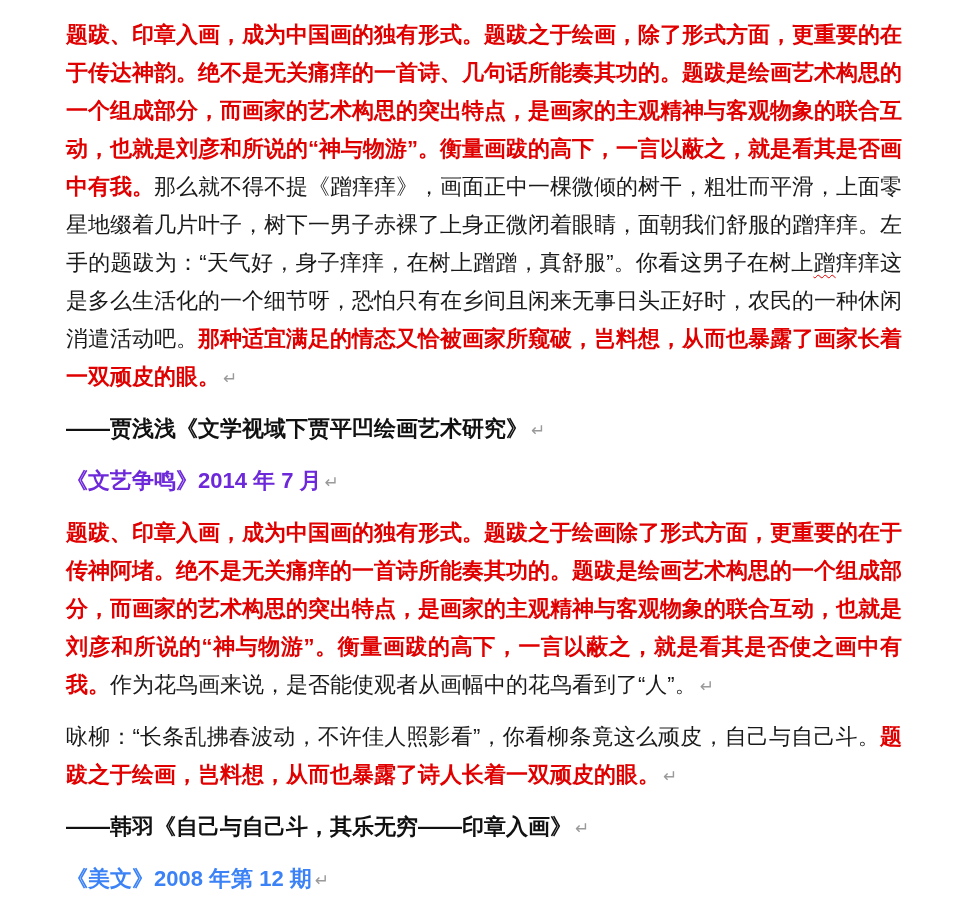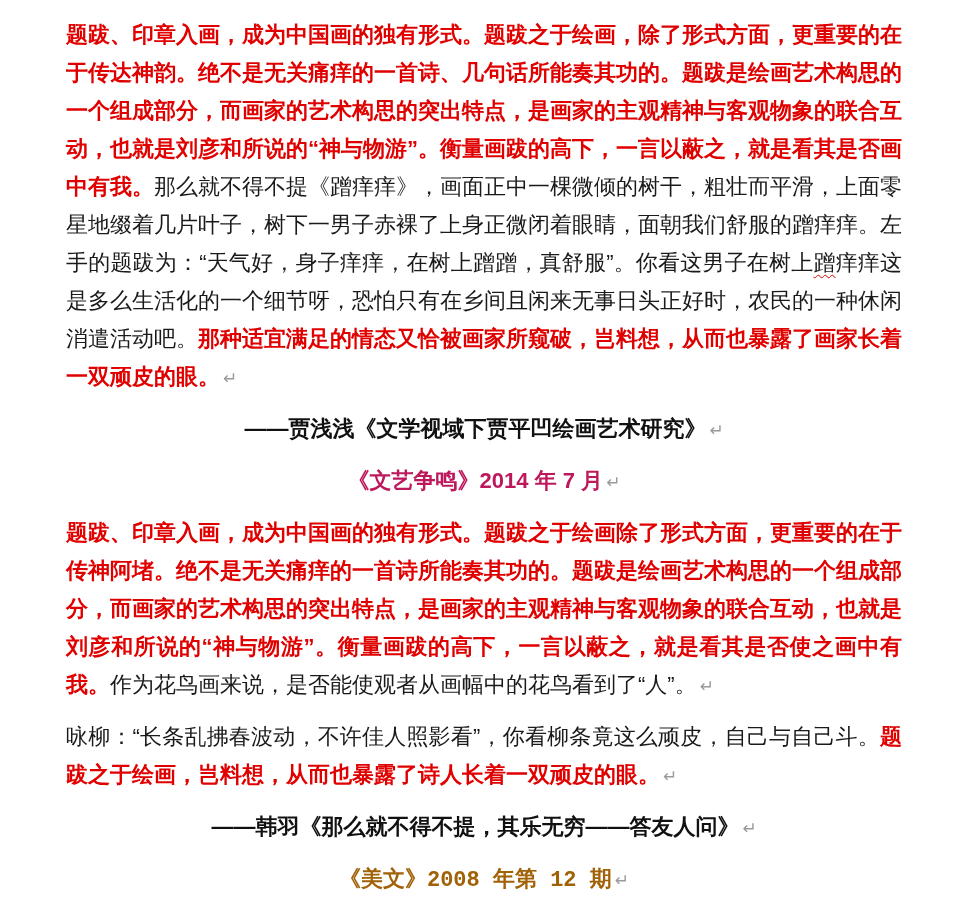--- a/index.html
+++ b/index.html
@@ -19,21 +19,21 @@
     font-size: 22px;
     line-height: 38px;
     margin: 0 0 12px 0;
     letter-spacing: 0;
   }
   p.para.justify {
     text-align: justify;
     text-justify: inter-character;
   }
   p.para.right {
-    text-align: center;
+    text-align: left;
   }
   span.run { white-space: pre-wrap; }
   span.run.red-bold {
     font-weight: 700;
   }
   span.run.black {
     font-weight: 400;
   }
   span.run.black-bold {
     font-weight: 700;
@@ -50,18 +50,18 @@
     font-weight: 400;
     vertical-align: baseline;
   }
 </style>
 </head>
 <body>
 
 <main data-name="document-page">
     <p class="para justify" data-name="paragraph"><span class="run red-bold" data-name="text-run" style="color: rgb(224, 0, 0);">题跋、印章入画，成为中国画的独有形式。题跋之于绘画，除了形式方面，更重要的在于传达神韵。绝不是无关痛痒的一首诗、几句话所能奏其功的。题跋是绘画艺术构思的一个组成部分，而画家的艺术构思的突出特点，是画家的主观精神与客观物象的联合互动，也就是刘彦和所说的“神与物游”。衡量画跋的高下，一言以蔽之，就是看其是否画中有我。</span><span class="run black" data-name="text-run" style="color: rgb(26, 26, 26);">那么就不得不提《蹭痒痒》，画面正中一棵微倾的树干，粗壮而平滑，上面零星地缀着几片叶子，树下一男子赤裸了上身正微闭着眼睛，面朝我们舒服的蹭痒痒。左手的题跋为：“天气好，身子痒痒，在树上蹭蹭，真舒服”。你看这男子在树上</span><span class="run black squiggle" data-name="misspelled-text-run" style="color: rgb(26, 26, 26); text-decoration-color: rgb(224, 0, 0);">蹭</span><span class="run black" data-name="text-run" style="color: rgb(26, 26, 26);">痒痒这是多么生活化的一个细节呀，恐怕只有在乡间且闲来无事日头正好时，农民的一种休闲消遣活动吧。</span><span class="run red-bold" data-name="text-run" style="color: rgb(224, 0, 0);">那种适宜满足的情态又恰被画家所窥破，岂料想，从而也暴露了画家长着一双顽皮的眼。</span><span class="pmark" data-name="paragraph-return-mark-icon" style="color: rgb(154, 154, 154);">↵</span></p>
     <p class="para right" data-name="paragraph"><span class="run black-bold" data-name="text-run" style="color: rgb(17, 17, 17);">——贾浅浅《文学视域下贾平凹绘画艺术研究》</span><span class="pmark" data-name="paragraph-return-mark-icon" style="color: rgb(154, 154, 154);">↵</span></p>
-    <p class="para right" data-name="paragraph"><span class="run black-bold" data-name="text-run" style="color: #be185d;">《文艺争鸣》2014 年 7 月</span><span class="pmark" data-name="paragraph-return-mark-icon" style="color: rgb(154, 154, 154);">↵</span></p>
+    <p class="para right" data-name="paragraph"><span class="run black-bold" data-name="text-run" style="color: #6d28d9;">《文艺争鸣》2014 年 7 月</span><span class="pmark" data-name="paragraph-return-mark-icon" style="color: rgb(154, 154, 154);">↵</span></p>
     <p class="para justify" data-name="paragraph"><span class="run red-bold" data-name="text-run" style="color: rgb(224, 0, 0);">题跋、印章入画，成为中国画的独有形式。题跋之于绘画除了形式方面，更重要的在于传神阿堵。绝不是无关痛痒的一首诗所能奏其功的。题跋是绘画艺术构思的一个组成部分，而画家的艺术构思的突出特点，是画家的主观精神与客观物象的联合互动，也就是刘彦和所说的“神与物游”。衡量画跋的高下，一言以蔽之，就是看其是否使之画中有我。</span><span class="run black" data-name="text-run" style="color: rgb(26, 26, 26);">作为花鸟画来说，是否能使观者从画幅中的花鸟看到了“人”。</span><span class="pmark" data-name="paragraph-return-mark-icon" style="color: rgb(154, 154, 154);">↵</span></p>
     <p class="para justify" data-name="paragraph"><span class="run black" data-name="text-run" style="color: rgb(26, 26, 26);">咏柳：“长条乱拂春波动，不许佳人照影看”，你看柳条竟这么顽皮，自己与自己斗。</span><span class="run red-bold" data-name="text-run" style="color: rgb(224, 0, 0);">题跋之于绘画，岂料想，从而也暴露了诗人长着一双顽皮的眼。</span><span class="pmark" data-name="paragraph-return-mark-icon" style="color: rgb(154, 154, 154);">↵</span></p>
-    <p class="para right" data-name="paragraph"><span class="run black-bold" data-name="text-run" style="color: rgb(17, 17, 17);">——韩羽《那么就不得不提，其乐无穷——答友人问》</span><span class="pmark" data-name="paragraph-return-mark-icon" style="color: rgb(154, 154, 154);">↵</span></p>
-    <p class="para right" data-name="paragraph"><span class="run black-bold" data-name="text-run" style="color: #a16207; font-family: Liberation Mono, monospace;">《美文》2008 年第 12 期</span><span class="pmark" data-name="paragraph-return-mark-icon" style="color: rgb(154, 154, 154);">↵</span></p>
+    <p class="para right" data-name="paragraph"><span class="run black-bold" data-name="text-run" style="color: rgb(17, 17, 17);">——韩羽《自己与自己斗，其乐无穷——印章入画》</span><span class="pmark" data-name="paragraph-return-mark-icon" style="color: rgb(154, 154, 154);">↵</span></p>
+    <p class="para right" data-name="paragraph"><span class="run black-bold" data-name="text-run" style="color: #3b82f6;">《美文》2008 年第 12 期</span><span class="pmark" data-name="paragraph-return-mark-icon" style="color: rgb(154, 154, 154);">↵</span></p>
   </main>
 
 </body></html>

